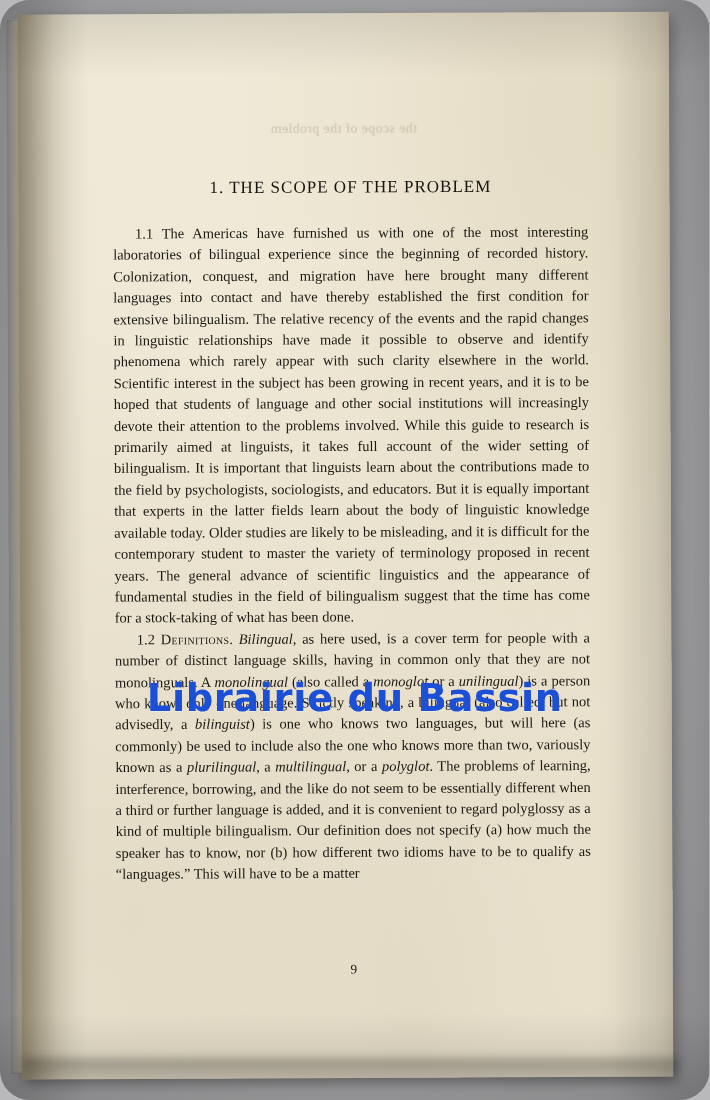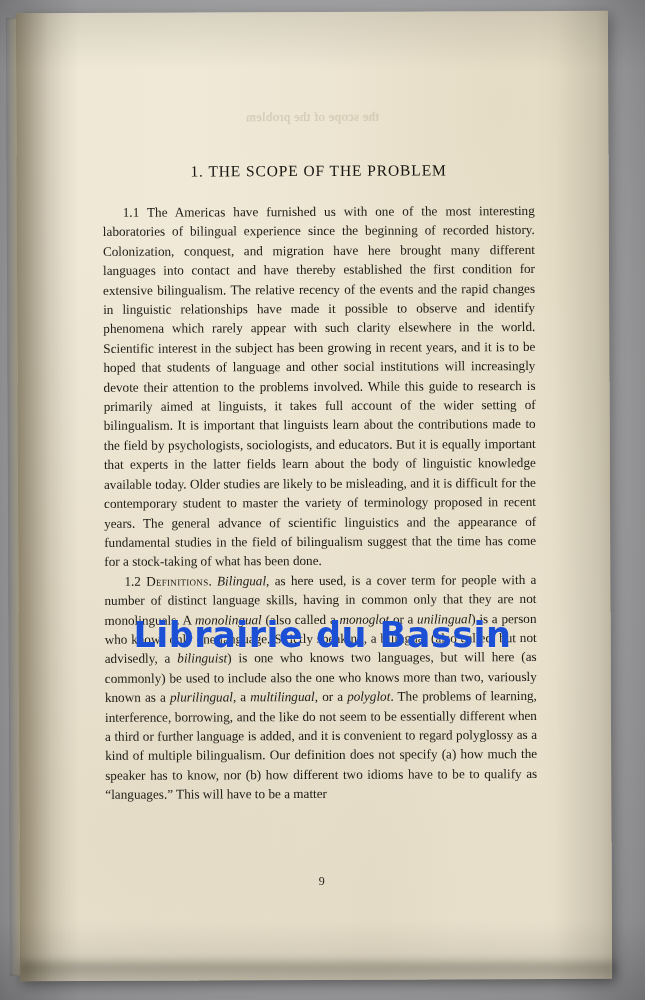--- a/index.html
+++ b/index.html
@@ -15,20 +15,21 @@
   }
 
   
   .photo {
     position: relative;
     width: 645px;
     height: 1000px;
     background:
       radial-gradient(ellipse at 48% 45%, #c9c9cb 0%, #b4b4b6 55%, #a2a2a5 100%);
     overflow: hidden;
+    border-radius: 27px;
   }
 
   
   .vignette {
     position: absolute;
     inset: 0;
     pointer-events: none;
     background:
       linear-gradient(to right, rgba(0,0,0,0.20) 0px, rgba(0,0,0,0.0) 80px),
       linear-gradient(to left, rgba(0,0,0,0.18) 0px, rgba(0,0,0,0.0) 90px),

